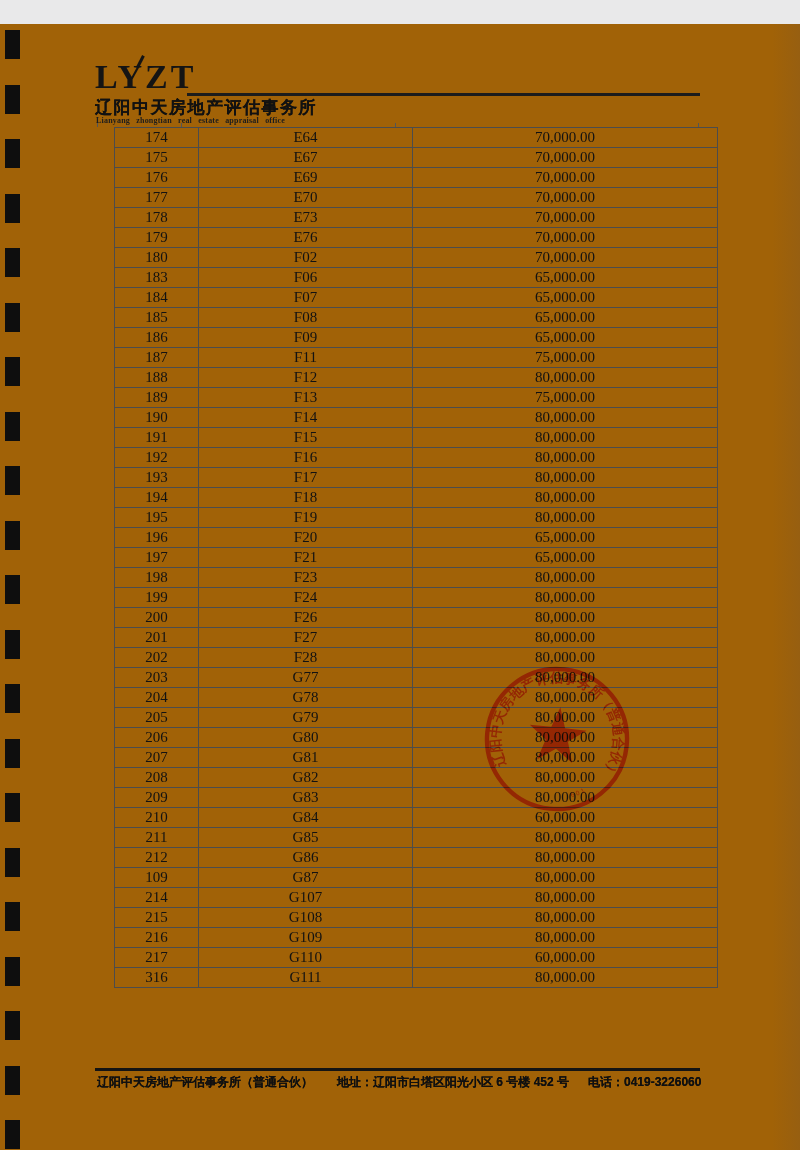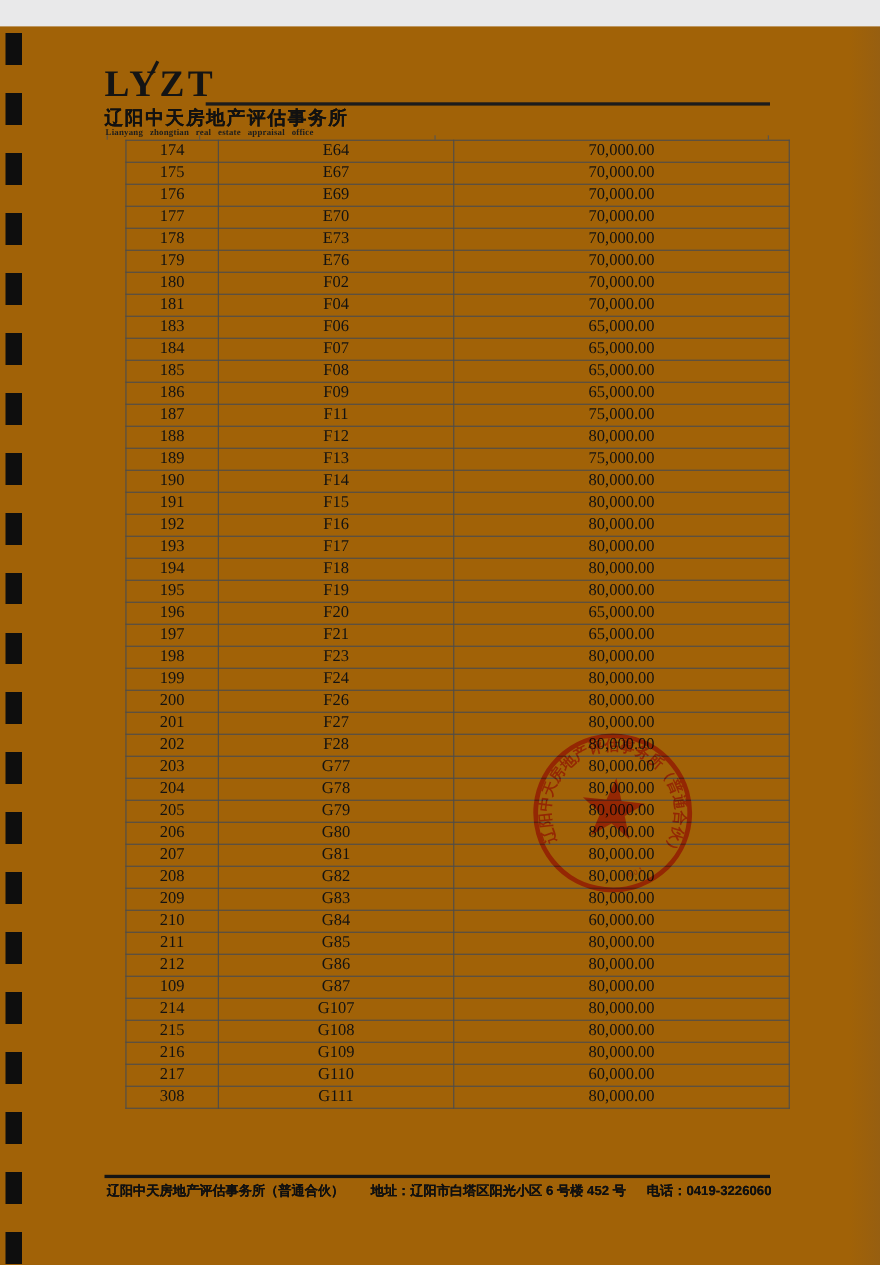--- a/index.html
+++ b/index.html
@@ -140,25 +140,20 @@
           <td>179</td>
           <td>E76</td>
           <td>70,000.00</td>
         </tr>
         <tr>
           <td>180</td>
           <td>F02</td>
           <td>70,000.00</td>
         </tr>
         <tr>
-          <td>181</td>
-          <td>F04</td>
-          <td>70,000.00</td>
-        </tr>
-        <tr>
           <td>183</td>
           <td>F06</td>
           <td>65,000.00</td>
         </tr>
         <tr>
           <td>184</td>
           <td>F07</td>
           <td>65,000.00</td>
         </tr>
         <tr>
@@ -320,21 +315,21 @@
           <td>216</td>
           <td>G109</td>
           <td>80,000.00</td>
         </tr>
         <tr>
           <td>217</td>
           <td>G110</td>
           <td>60,000.00</td>
         </tr>
         <tr>
-          <td>308</td>
+          <td>316</td>
           <td>G111</td>
           <td>80,000.00</td>
         </tr>
       </tbody>
   </table>
 
   <svg class="stamp" viewBox="0 0 172 172">
     <circle cx="86" cy="86" r="70" fill="none" stroke="#e8503e" stroke-width="4.4"></circle>
     <polygon fill="#e8503e" points="86,54 92.9,74.5 114.5,74.7 97.2,87.6 103.6,108.3 86,95.8 68.4,108.3 74.8,87.6 57.5,74.7 79.1,74.5"></polygon>
     <defs>

